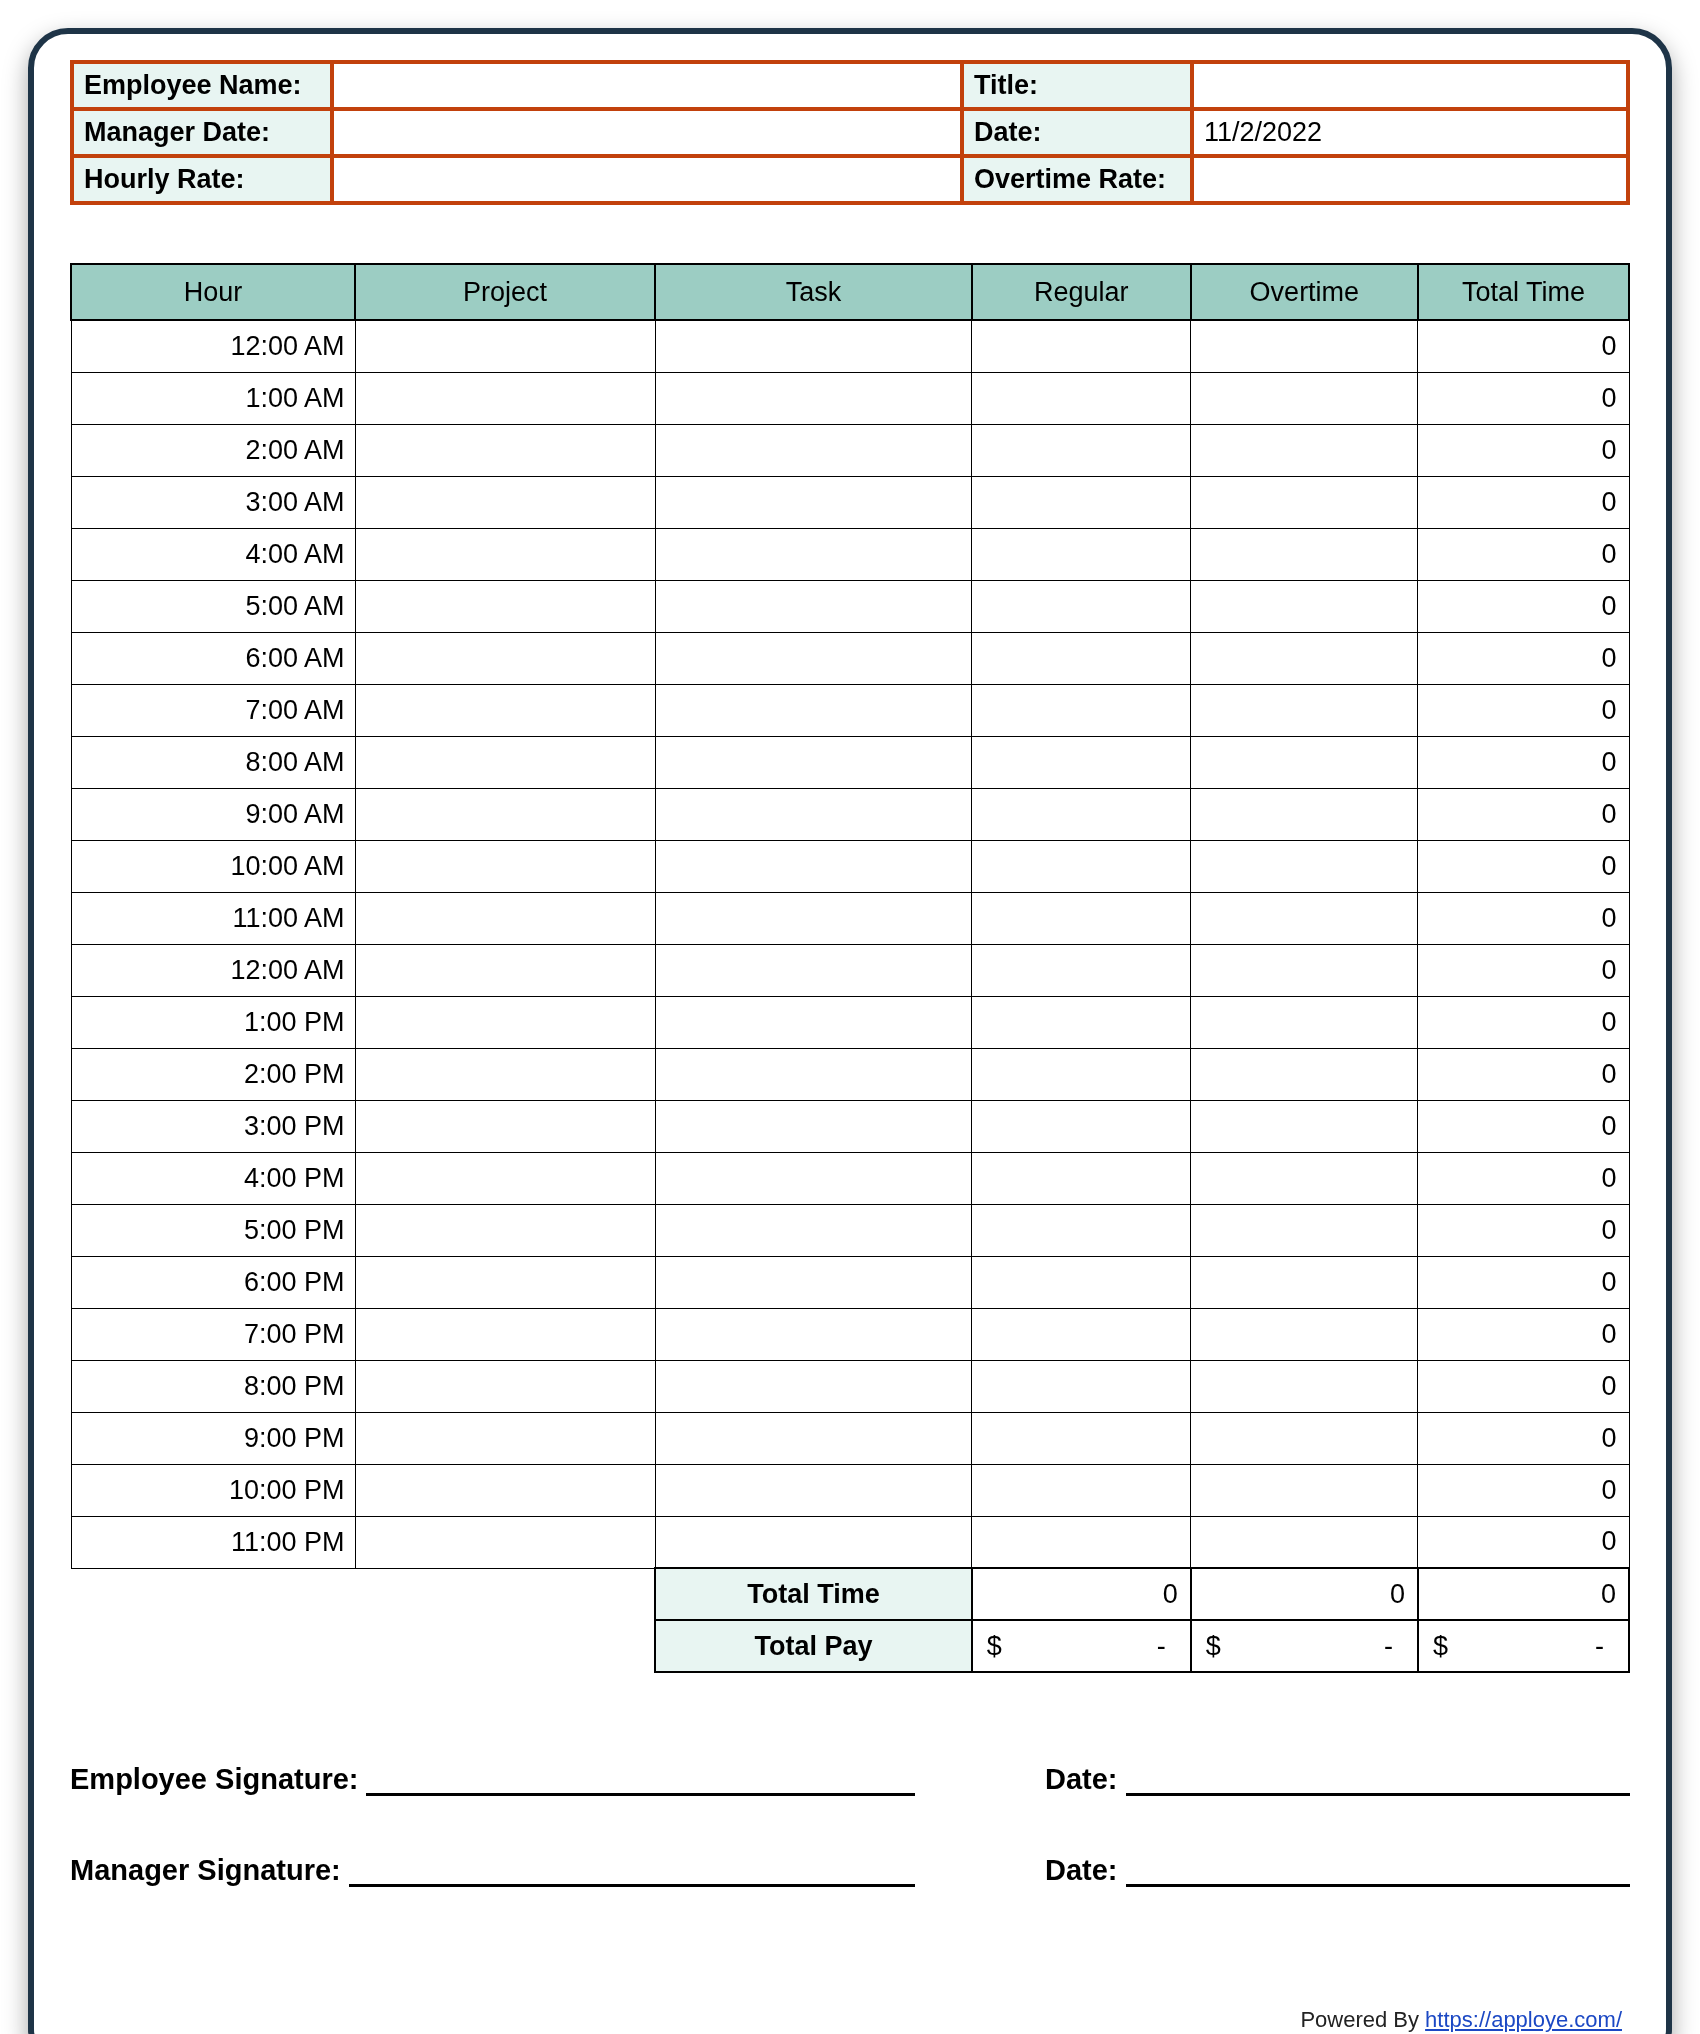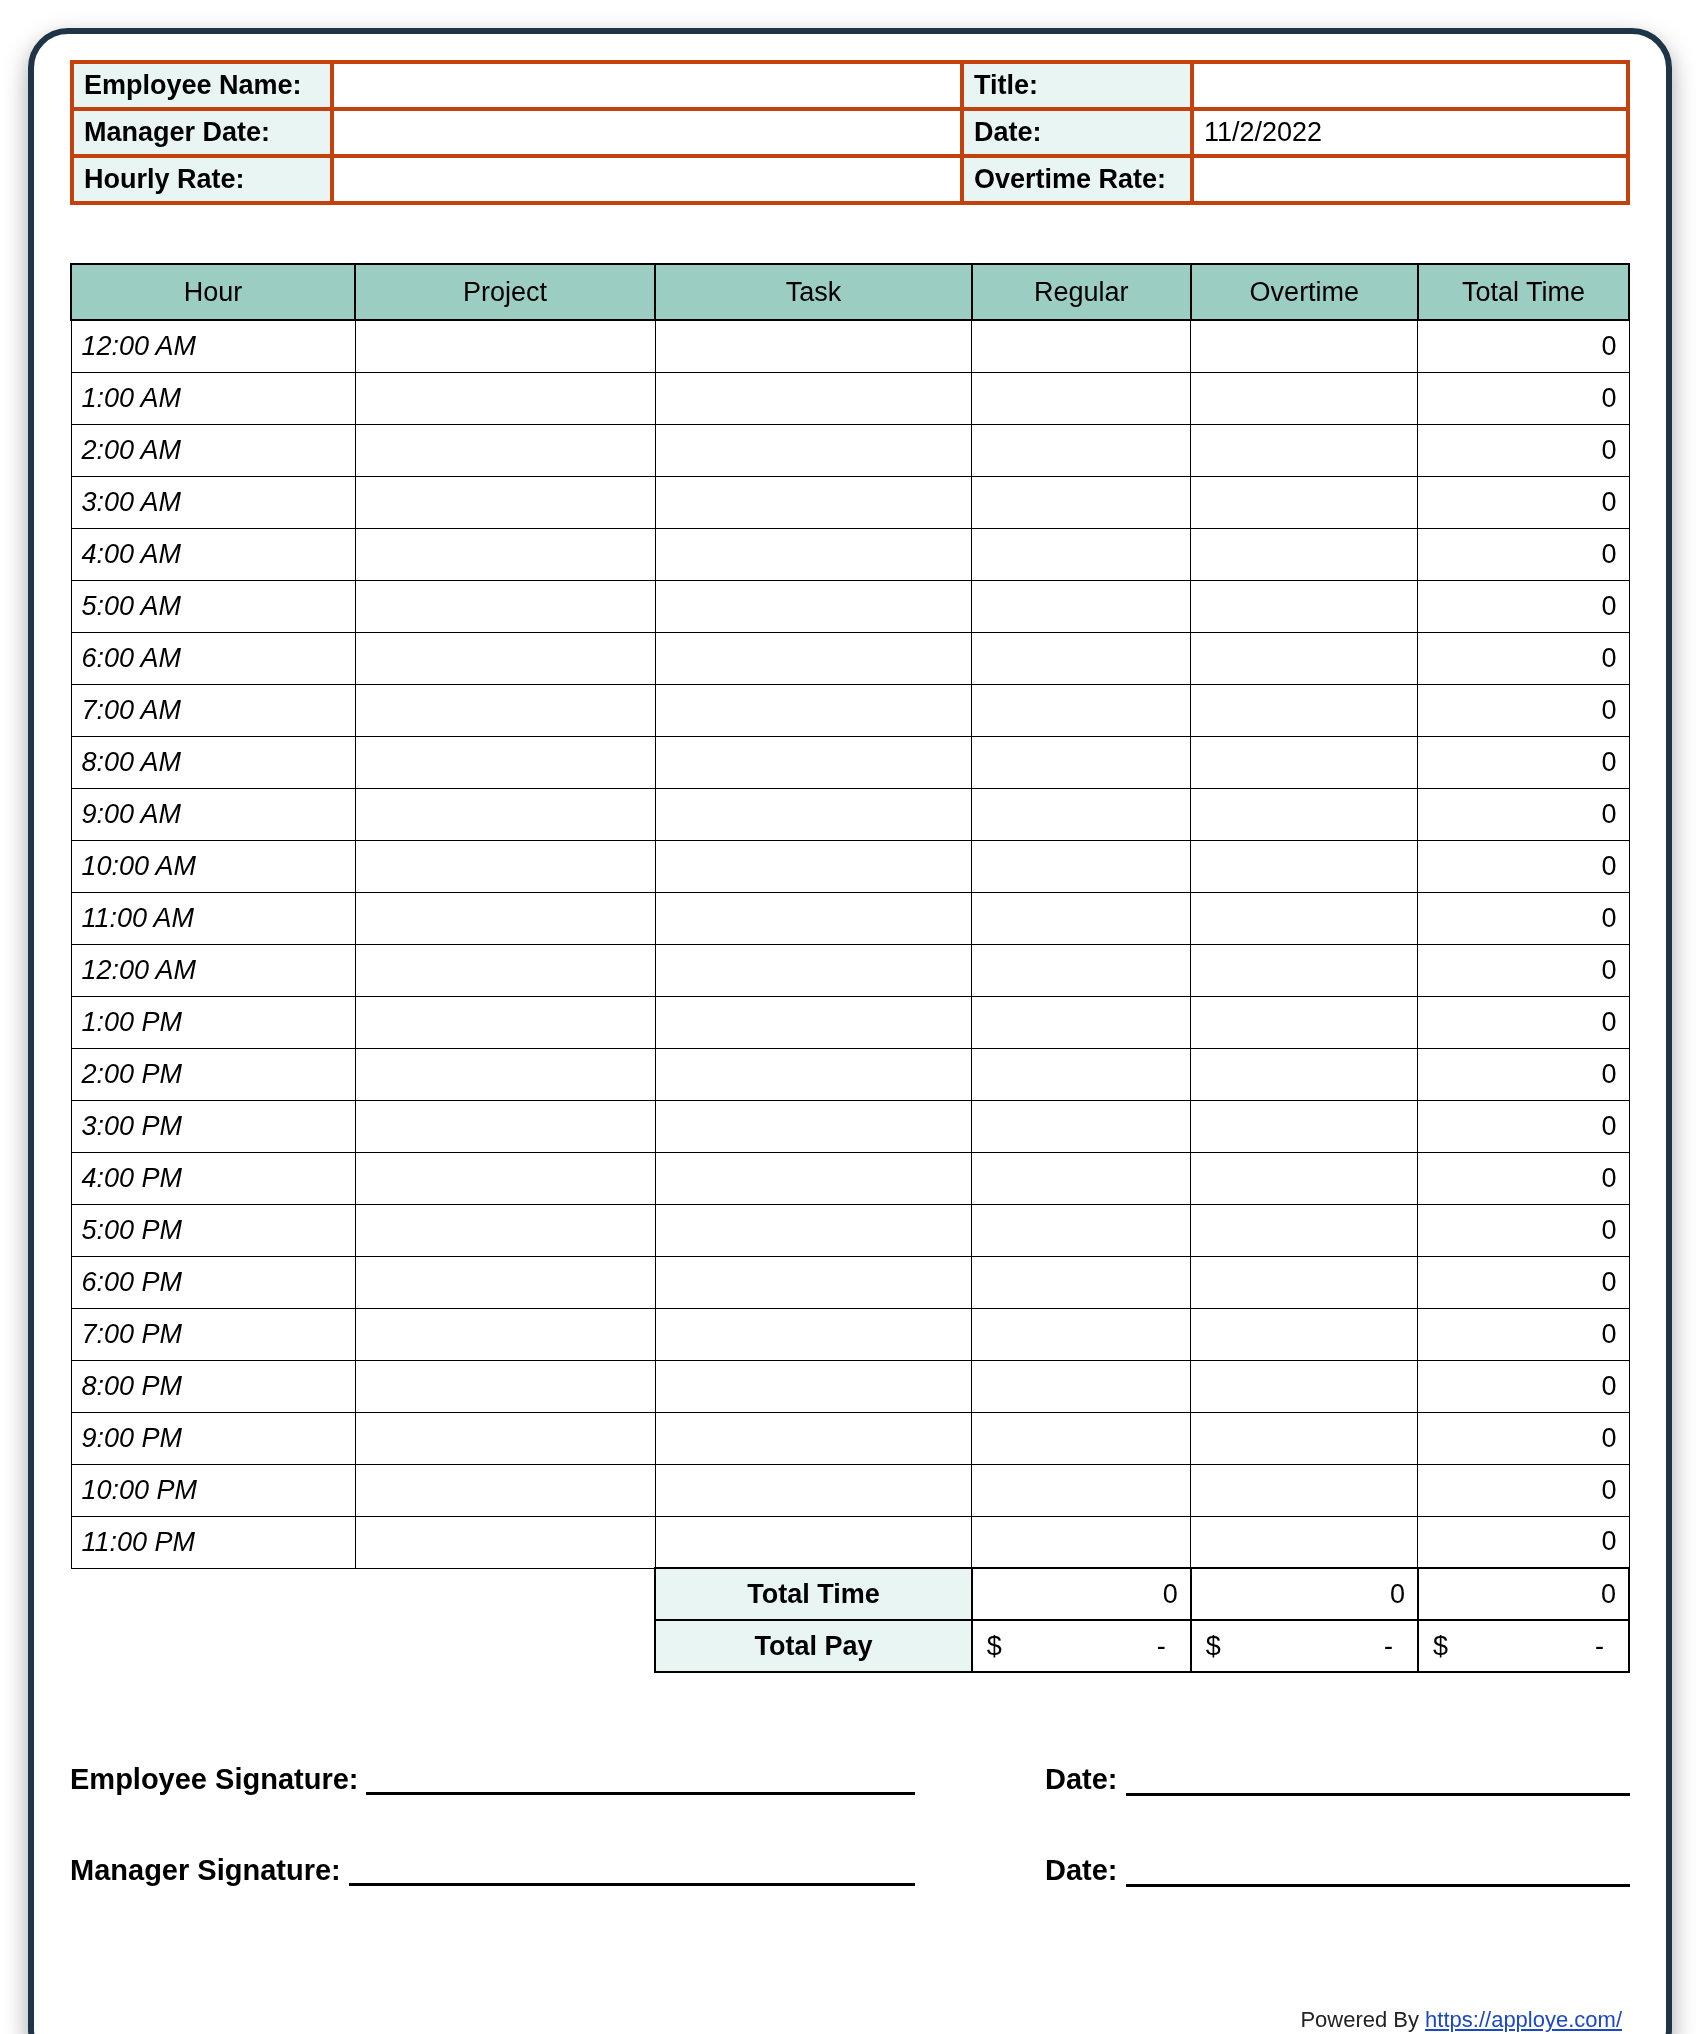--- a/index.html
+++ b/index.html
@@ -58,21 +58,21 @@
     padding: 10px 6px;
     height: 56px;
   }
   table.timesheet td {
     border: 1px solid #000;
     padding: 6px 10px;
     height: 52px;
     vertical-align: middle;
     background: #ffffff;
   }
-  table.timesheet td.hour { text-align: left; font-style: italic; }
+  table.timesheet td.hour { text-align: right; }
   table.timesheet td.total { text-align: right; padding-right: 12px; }
   table.timesheet td.num   { text-align: right; padding-right: 12px; }
 
   table.timesheet tr.summary td.rowlabel {
     background: #e8f5f2;
     font-weight: 700;
     text-align: center;
     border: 2px solid #000;
   }
   table.timesheet tr.summary td { border: 2px solid #000; }
@@ -89,21 +89,21 @@
     margin-top: 90px;
     font-size: 29px;
     font-weight: 700;
   }
   .sig-row {
     display: flex;
     align-items: flex-end;
     gap: 130px;
     margin-bottom: 58px;
   }
-  .sig-left { display: flex; align-items: center; flex: 1.3; }
+  .sig-left { display: flex; align-items: flex-end; flex: 1.3; }
   .sig-right { display: flex; align-items: flex-end; flex: 0.9; }
   .sig-label { white-space: nowrap; margin-right: 8px; }
   .sig-line {
     flex: 1;
     border-bottom: 3px solid #000;
     height: 30px;
   }
 
   
   .footer {

